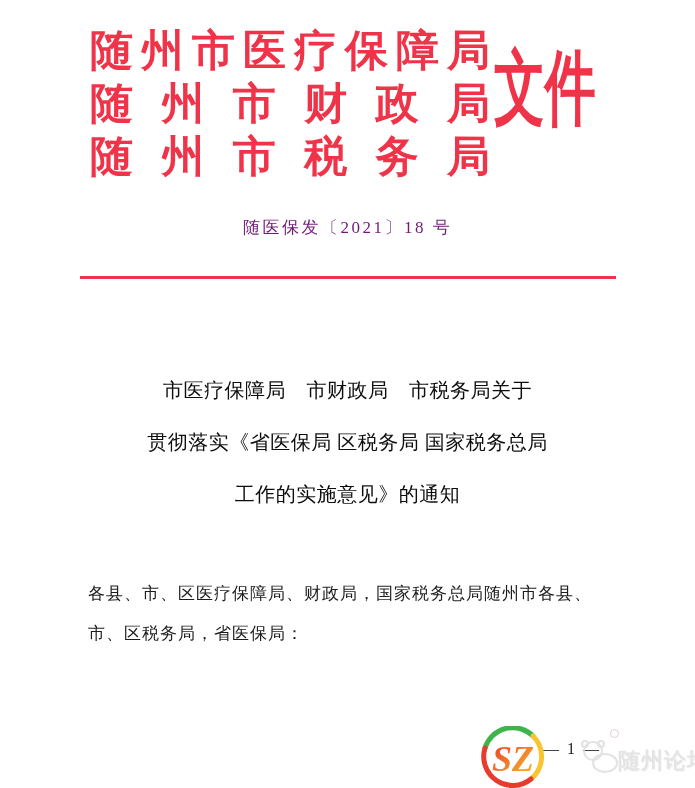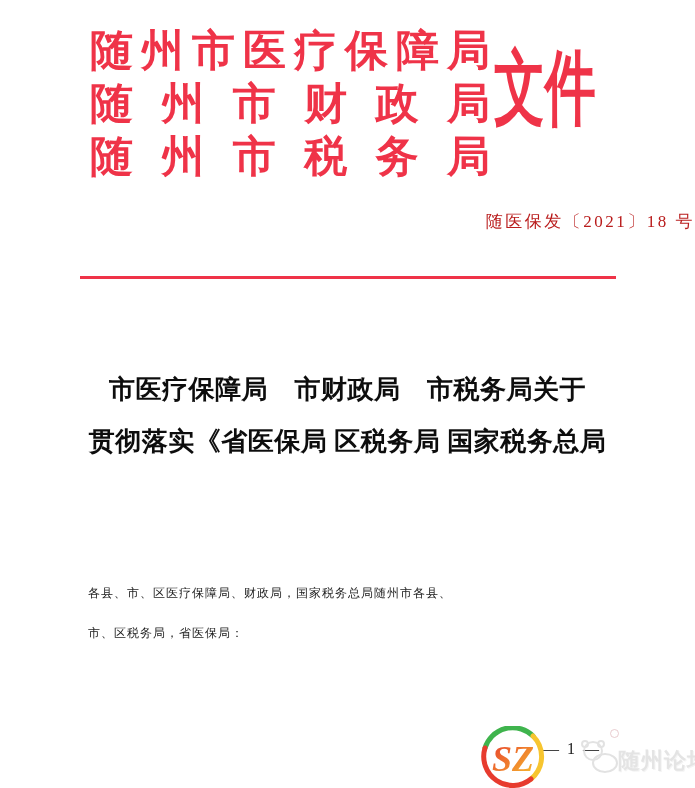--- a/index.html
+++ b/index.html
@@ -40,26 +40,26 @@
     line-height: 1.05;
     white-space: nowrap;
     transform: scaleX(0.62);
     transform-origin: left top;
   }
 
   
   .doc-number {
     position: absolute;
     left: 0;
-    top: 210px;
+    top: 216px;
     width: 100%;
-    text-align: right;
+    text-align: center;
     font-size: 17px;
     letter-spacing: 2.5px;
-    color: #b91c1c;
+    color: #701a75;
     white-space: nowrap;
   }
 
   
   .red-line {
     position: absolute;
     left: 80px;
     top: 276px;
     width: 536px;
     height: 3px;
@@ -69,41 +69,40 @@
   
   .title {
     position: absolute;
     left: 40px;
     top: 364px;
     width: 615px;
     text-align: center;
     color: #0d0d0d;
   }
   .title-line {
-    font-size: 26px;
-    font-weight: 700;
+    font-size: 20px;
+    font-weight: 400;
     line-height: 52px;
     letter-spacing: 0.5px;
     white-space: pre;
   }
 
   
   .body-text {
     position: absolute;
     left: 88px;
     top: 574px;
     width: 546px;
     color: #1c1c1c;
   }
   .body-line {
-    font-size: 12px;
+    font-size: 17px;
     line-height: 40px;
     letter-spacing: 1px;
     white-space: pre;
-    font-family: Liberation Mono, monospace;
   }
   .body-line.indent { text-indent: 40px; }
   .para-gap { margin-top: 6px; }
 
   
   .logo {
     position: absolute;
     left: 481px;
     top: 726px;
     width: 64px;
@@ -183,20 +182,21 @@
   </div>
   <div class="wenjian">文件</div>
 
   <div class="doc-number">随医保发〔2021〕18 号</div>
 
   <div class="red-line"></div>
 
   <div class="title">
     <div class="title-line">市医疗保障局　市财政局　市税务局关于</div>
     <div class="title-line">贯彻落实《省医保局 区税务局 国家税务总局</div>
+    <div class="title-line">工作的实施意见》的通知</div>
   </div>
 
   <div class="body-text">
     <div class="body-line">各县、市、区医疗保障局、财政局，国家税务总局随州市各县、</div>
     <div class="body-line">市、区税务局，省医保局：</div>
   </div>
 
   <div class="page-number">— 1 —</div>
 
   <div class="logo">

